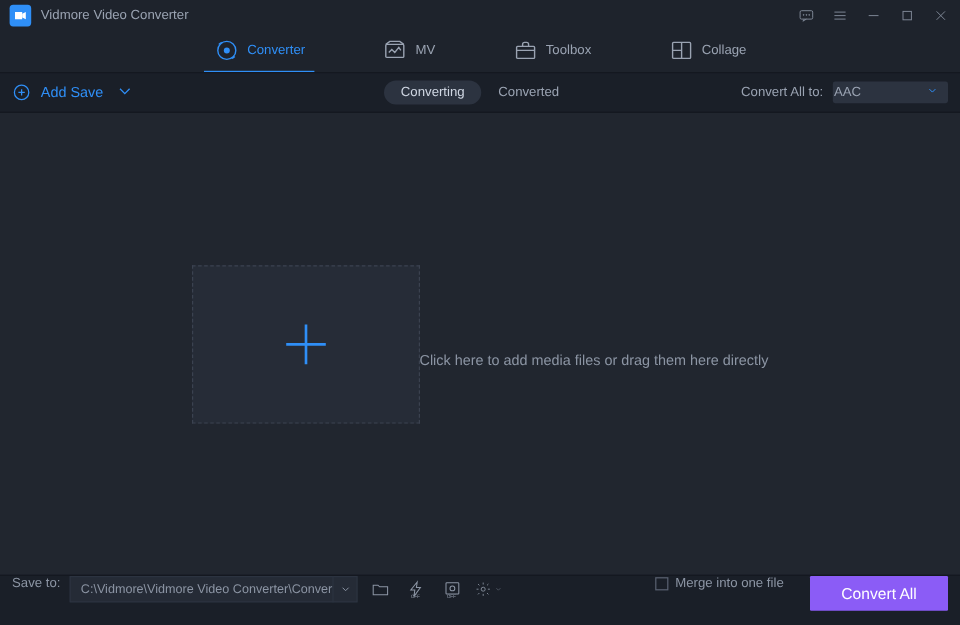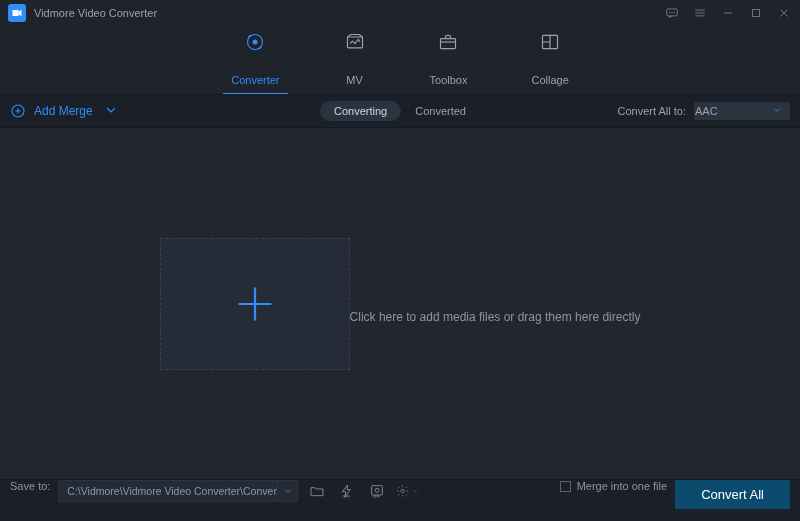--- a/index.html
+++ b/index.html
@@ -11,21 +11,21 @@
   .app-logo { width: 18px; height: 18px; background: #2f8ff7; border-radius: 3px; display: flex; align-items: center; justify-content: center; margin-right: 8px; }
   .app-logo svg { width: 12px; height: 12px; }
   .app-title { font-size: 11px; color: #9aa3b2; flex: 0 0 auto; }
   .title-spacer { flex: 1; }
   .win-controls { display: flex; gap: 12px; align-items: center; }
   .win-controls .wc { width: 16px; height: 16px; display: flex; align-items: center; justify-content: center; cursor: pointer; color: #7e8796; }
   .win-controls .wc svg { width: 14px; height: 14px; stroke: currentColor; fill: none; stroke-width: 1.4; }
 
   
   .main-nav { display: flex; justify-content: center; gap: 56px; padding-top: 6px; padding-bottom: 0; }
-  .nav-item { display: flex; flex-direction: column; align-items: center; gap: 22px; cursor: pointer; padding: 0 4px 8px 4px; position: relative; }
+  .nav-item { display: flex; flex-direction: row; align-items: center; gap: 6px; cursor: pointer; padding: 0 4px 8px 4px; position: relative; }
   .nav-item .nav-icon { width: 22px; height: 20px; display: flex; align-items: center; justify-content: center; }
   .nav-item .nav-icon svg { width: 22px; height: 20px; stroke: #9aa3b2; fill: none; stroke-width: 1.4; }
   .nav-item .nav-label { font-size: 11px; color: #9aa3b2; }
   .nav-item.active .nav-label { color: #2f8ff7; }
   .nav-item.active .nav-icon svg { stroke: #2f8ff7; }
   .nav-item.active::after { content: ""; position: absolute; bottom: -1px; left: -4px; right: -4px; height: 2px; background: #2f8ff7; }
 
   
   .toolbar { height: 34px; display: flex; align-items: center; padding: 0 10px; border-top: 1px solid #141820; border-bottom: 1px solid #141820; background: #1a1f28; }
   .add-files { display: flex; align-items: center; gap: 8px; color: #2f8ff7; cursor: pointer; font-size: 12px; }
@@ -49,21 +49,21 @@
   .bottombar { height: 42px; background: #1a1f28; border-top: 1px solid #141820; display: flex; align-items: flex-start; padding: 0 10px; gap: 8px; }
   .save-label { font-size: 11px; color: #8c95a4; }
   .path-box { display: flex; align-items: center; background: #252b36; border: 1px solid #2c3340; height: 22px; }
   .path-text { font-size: 10.5px; color: #8c95a4; padding: 0 8px; width: 218px; white-space: nowrap; overflow: hidden; }
   .path-chev { width: 20px; height: 22px; border-left: 1px solid #2c3340; display: flex; align-items: center; justify-content: center; cursor: pointer; }
   .bb-icon { width: 22px; height: 22px; display: flex; align-items: center; justify-content: center; cursor: pointer; color: #8c95a4; }
   .bb-icon svg { width: 16px; height: 16px; stroke: currentColor; fill: none; stroke-width: 1.3; }
   .bb-spacer { flex: 1; }
   .merge { display: flex; align-items: center; gap: 6px; font-size: 11px; color: #8c95a4; cursor: pointer; padding-left: 22px; }
   .merge .cbox { width: 11px; height: 11px; border: 1px solid #5a6272; }
-  .convert-all-btn { background: #0c4a6e; color: #fff; font-size: 13px; padding: 7px 26px; border: none; cursor: pointer; border-radius: 1px; }
+  .convert-all-btn { background: #8b5cf6; color: #fff; font-size: 13px; padding: 7px 26px; border: none; cursor: pointer; margin-left: 14px; border-radius: 1px; }
 
   .chev-svg { width: 10px; height: 10px; }
   .toolbar-center { position:absolute; left:50%; transform:translateX(-50%); }
   .toolbar { position: relative; }
   .sub { font-size: 6px; letter-spacing: -0.3px; line-height: 6px; fill: #8c95a4; }
 </style>
 </head>
 <body>
 
 <div class="window">
@@ -152,21 +152,21 @@
       <span class="nav-label">Collage</span>
     </div>
   </div>
 
   <div class="toolbar">
     <div class="add-files">
       <svg viewBox="0 0 24 24">
           <circle cx="12" cy="12" r="9"></circle>
           <path d="M12 8v8M8 12h8"></path>
         </svg>
-      <span>Add Merge</span>
+      <span>Add Save</span>
       <span class="chev">
         <svg class="chev-svg" viewBox="0 0 24 24" stroke="#2f8ff7" fill="none" stroke-width="2">
             <path d="M6 9l6 6 6-6"></path>
           </svg>
       </span>
     </div>
 
     <div class="toolbar-center">
       <div class="seg">
         <div class="seg-btn active">Converting</div>

